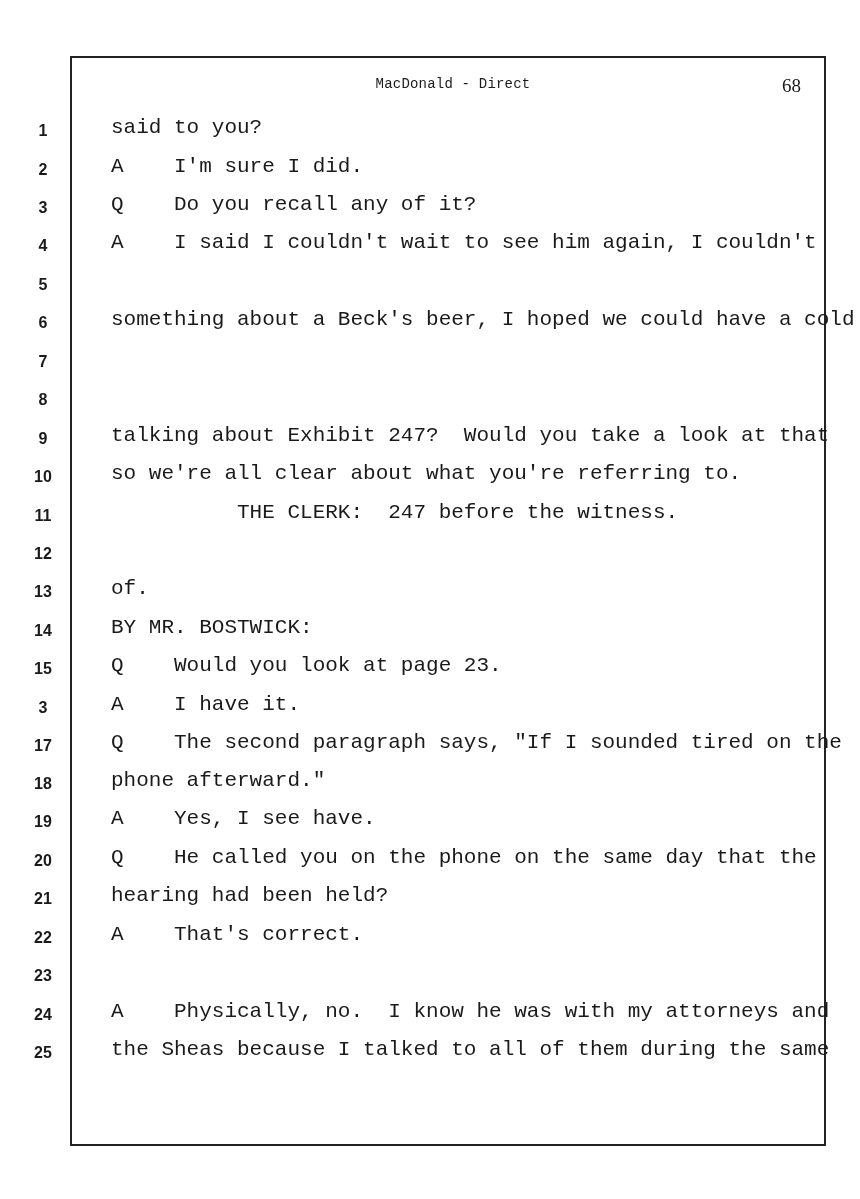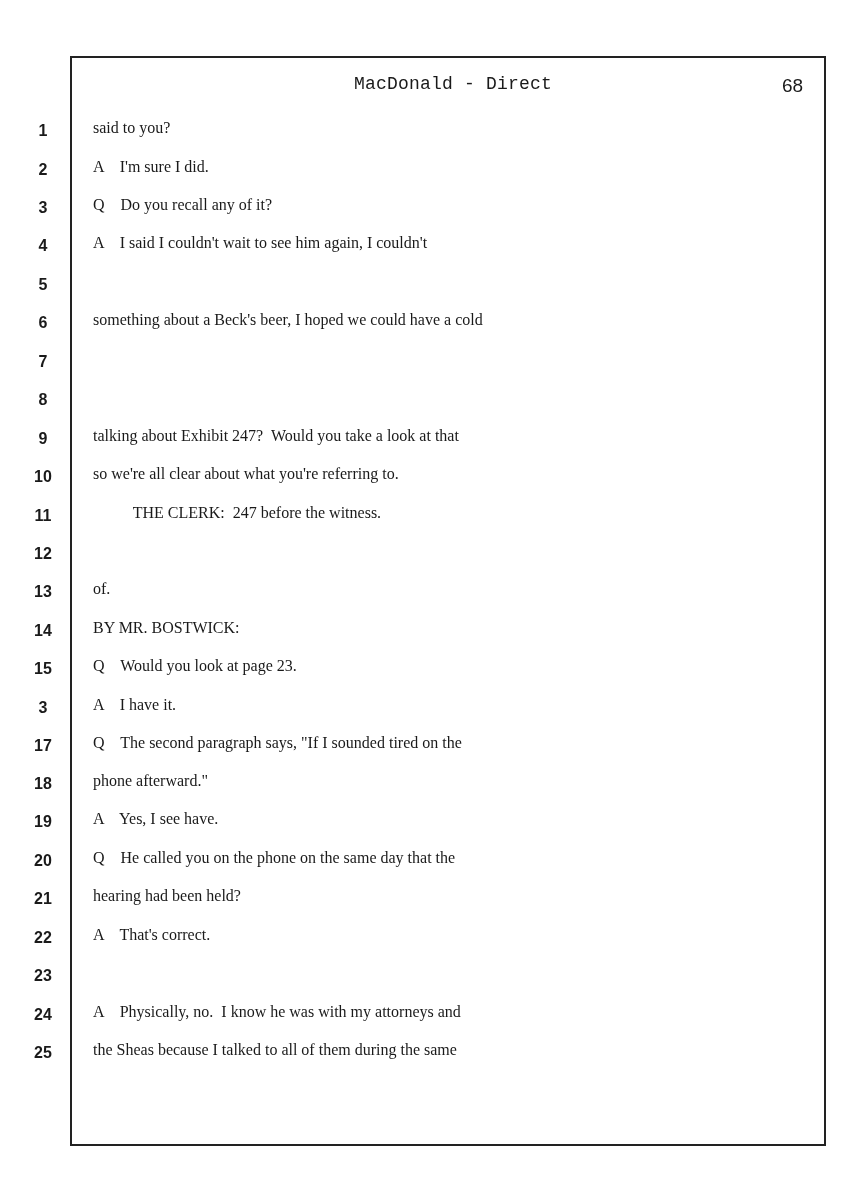--- a/index.html
+++ b/index.html
@@ -26,31 +26,31 @@
       border-right: 2px solid #222;
       border-bottom: 2px solid #222;
       box-sizing: border-box;
     }
     .header-title {
       position: absolute;
       left: 0;
       width: 856px;
       top: 72px;
       text-align: center;
-      font-size: 18px;
+      font-size: 14px;
       line-height: 24px;
       padding-left: 50px;
       box-sizing: border-box;
       letter-spacing: 0.2px;
     }
     .page-number {
       position: absolute;
       left: 782px;
       top: 74px;
-      font-family: Liberation Sans, sans-serif;
+      font-family: Liberation Serif, serif;
       font-size: 19px;
       line-height: 24px;
       text-align: right;
     }
     .line-row {
       position: absolute;
       left: 0;
       width: 860px;
       height: 30px;
     }
@@ -60,26 +60,25 @@
       width: 46px;
       text-align: center;
       font-family: "Liberation Sans", "DejaVu Sans", sans-serif;
       font-weight: bold;
       font-size: 16px;
       line-height: 30px;
       top: 3px;
     }
     .line-text {
       position: absolute;
-      left: 93px;
-      font-size: 16px;
+      left: 111px;
+      font-size: 21px;
       line-height: 30px;
       white-space: pre;
       top: 0;
-      font-family: Liberation Serif, serif;
     }
   </style>
 </head>
 <body>
 
 <div class="page-frame"></div>
 
 <div class="header-title">MacDonald - Direct</div>
 <div class="page-number">68</div>
 

